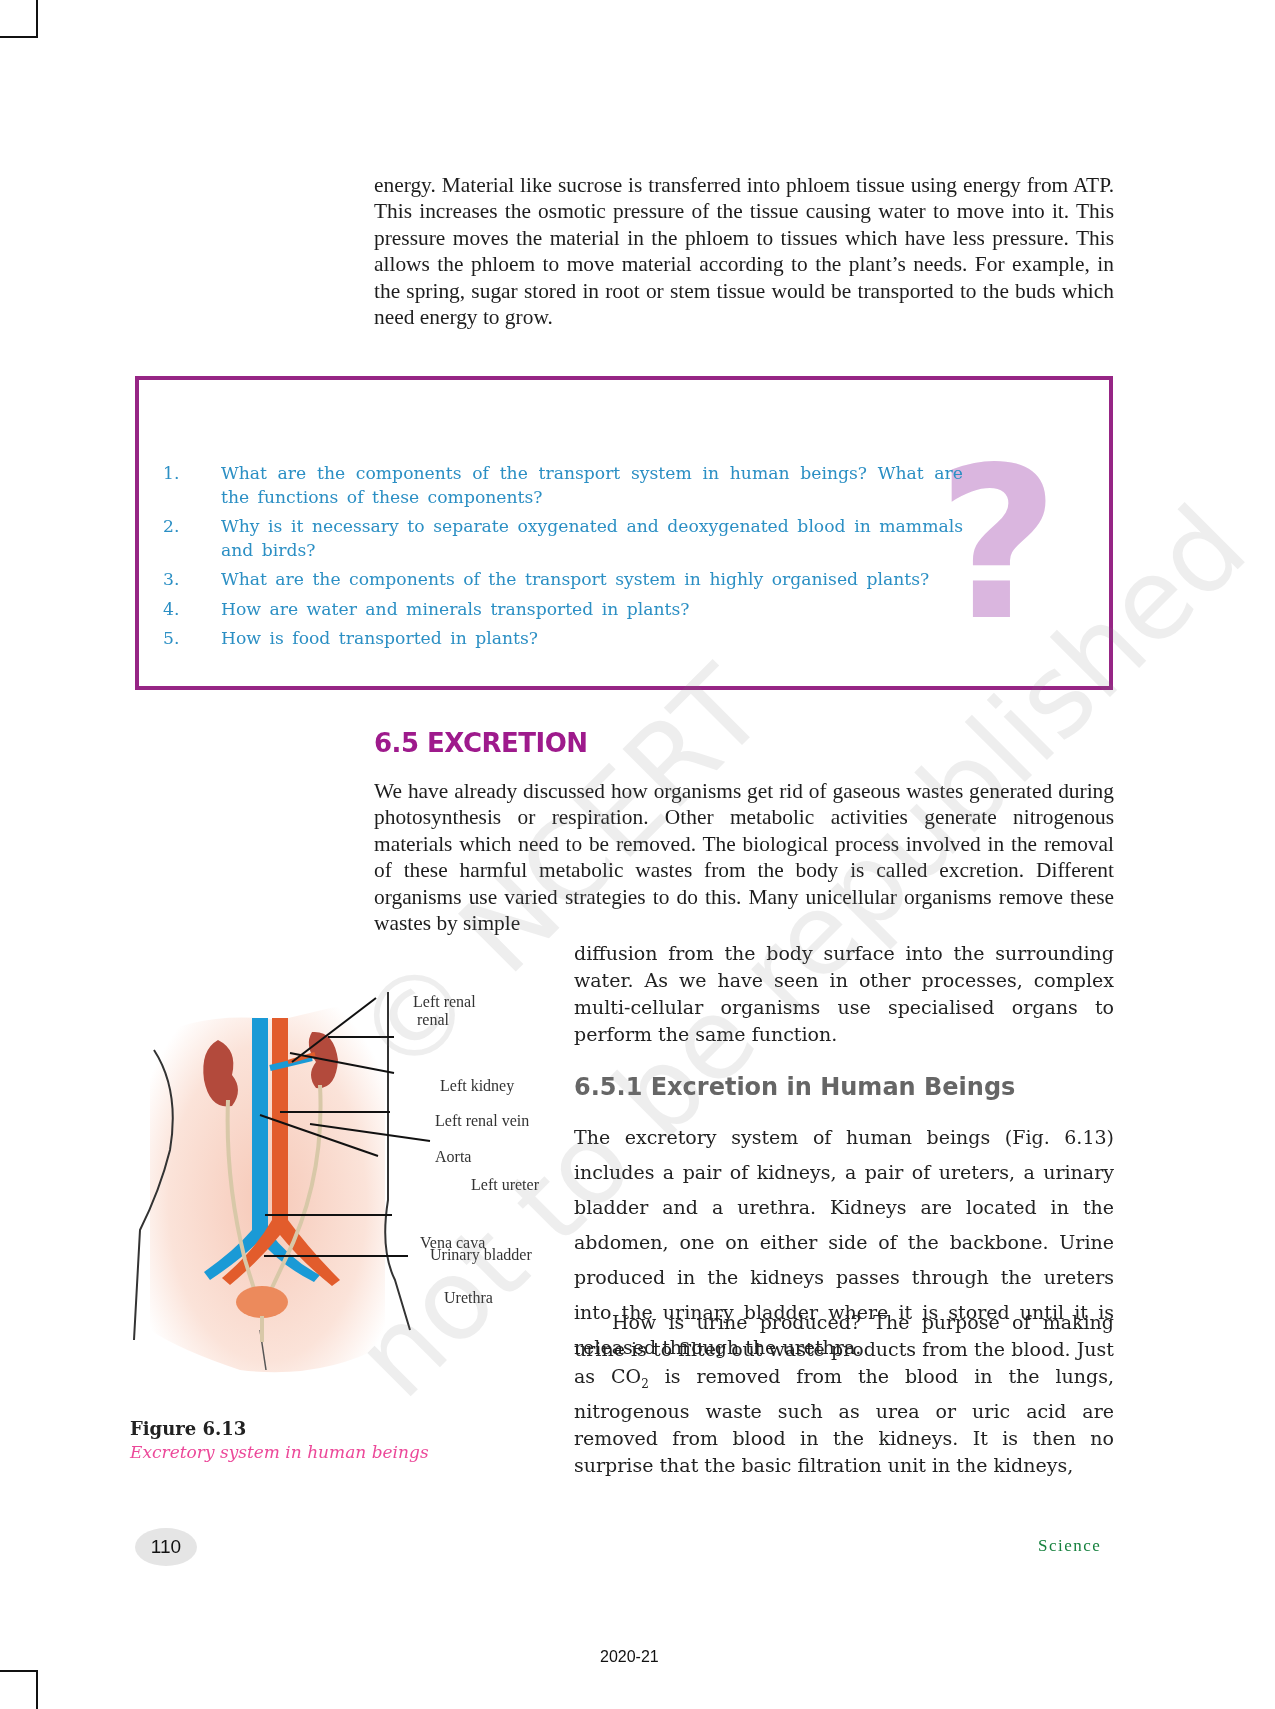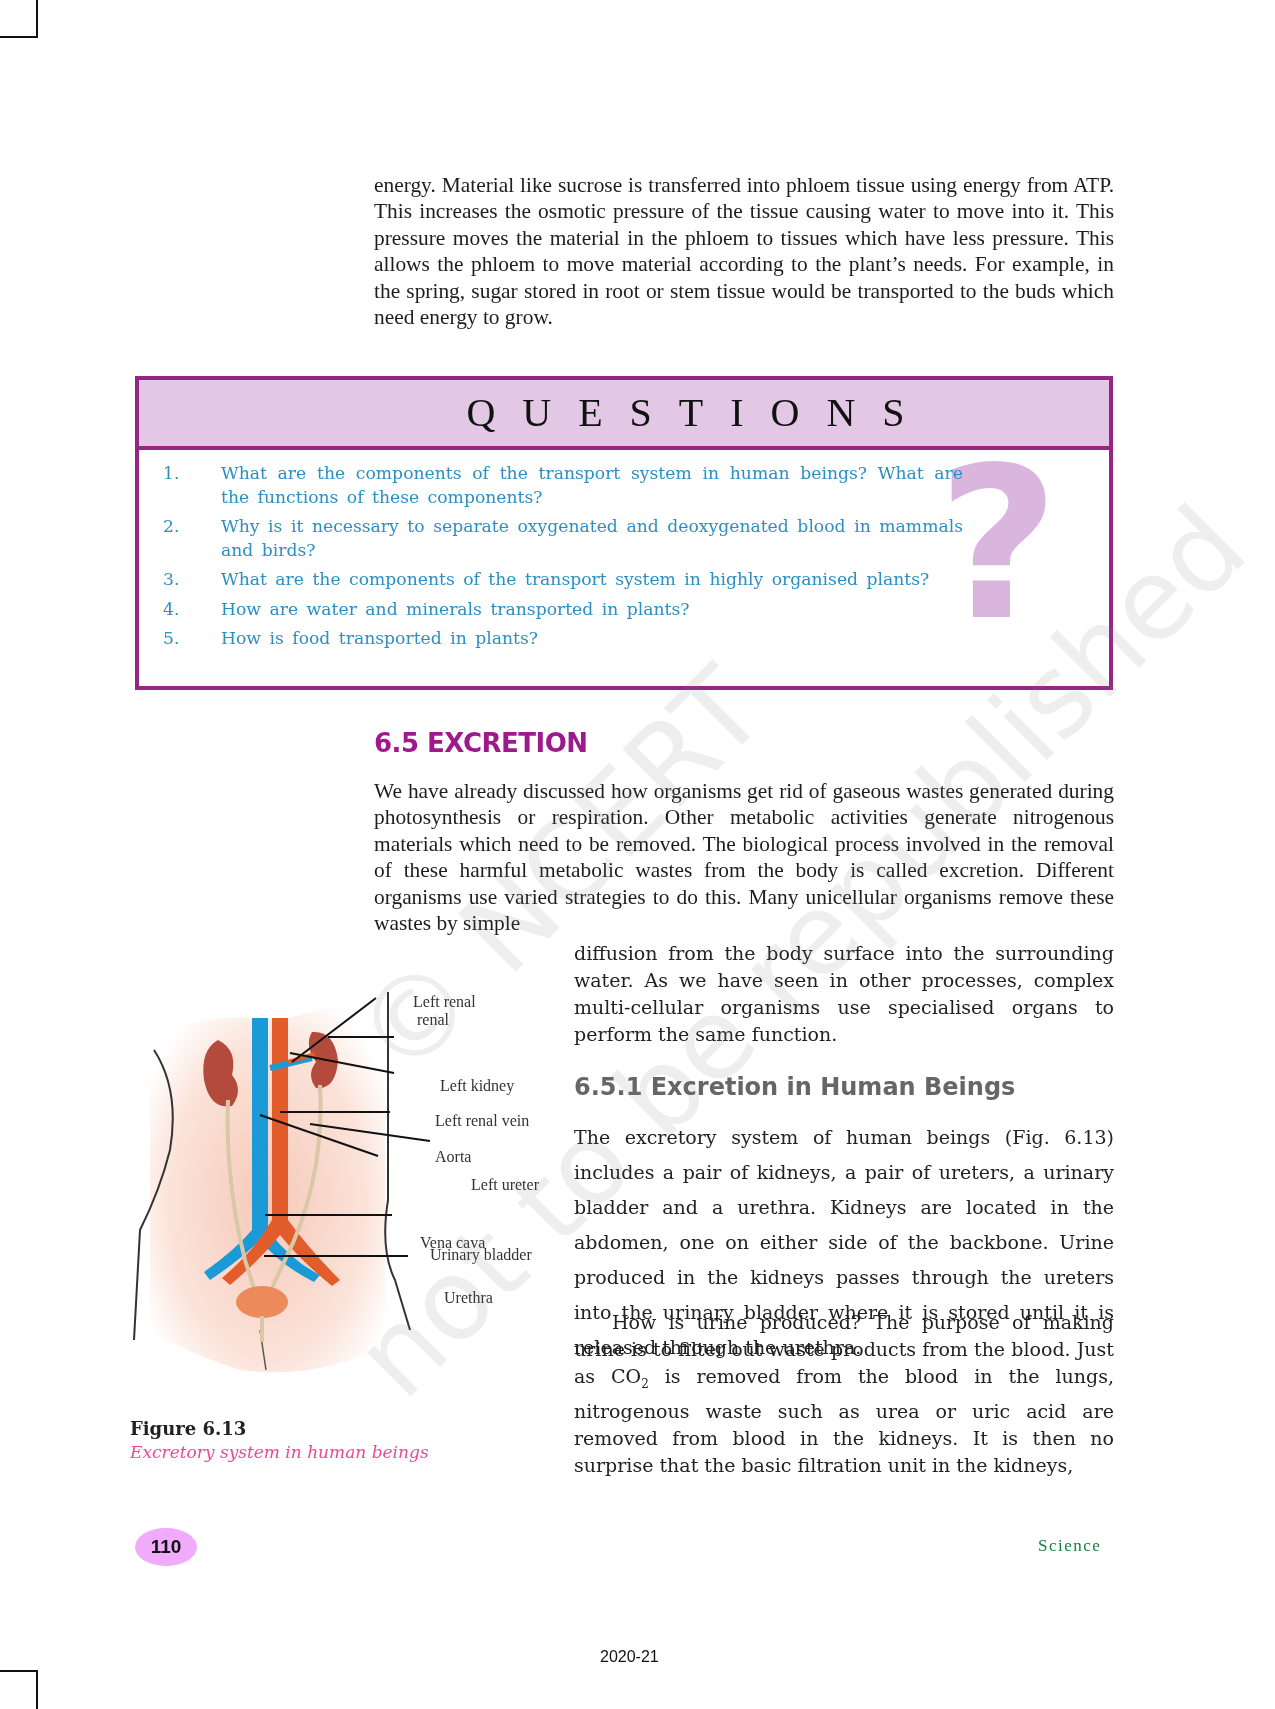--- a/index.html
+++ b/index.html
@@ -26,38 +26,35 @@
   .subsec { position:absolute; left:574px; top:1073px; font-family:"DejaVu Sans", sans-serif; font-weight:bold; font-size:24px; color:#666; }
   .p4 { position:absolute; left:574px; top:1120px; width:540px; font-family:"DejaVu Serif", serif; font-size:19px; line-height:35px; text-align:justify; }
   .p5 { position:absolute; left:574px; top:1309px; width:540px; font-family:"DejaVu Serif", serif; font-size:19px; line-height:27px; text-align:justify; text-indent:38px; }
   sub { font-size:12px; }
 
   .fig { position:absolute; left:120px; top:950px; width:460px; height:470px; }
   .fig-label { position:absolute; font-family:"Liberation Serif", serif; font-size:16px; color:#333; background:transparent; }
   .fig-cap-title { position:absolute; left:130px; top:1418px; font-family:"DejaVu Serif", serif; font-weight:bold; font-size:18px; color:#222; }
   .fig-cap-text { position:absolute; left:130px; top:1442px; font-family:"DejaVu Serif", serif; font-style:italic; font-size:17px; color:#ec4899; }
 
-  .pgnum { position:absolute; left:135px; top:1528px; width:62px; height:38px; border-radius:50%; background:#f0abfc; font-family:"Liberation Sans", sans-serif; font-weight:bold; font-size:19px; text-align:center; line-height:38px; color:#111; }
+  .pgnum { position:absolute; left:135px; top:1528px; width:62px; height:38px; border-radius:50%; background:#e5e5e5; font-family:"Liberation Sans", sans-serif; font-weight:normal; font-size:19px; text-align:center; line-height:38px; color:#111; }
   .book { position:absolute; left:1038px; top:1536px; font-family:"Liberation Serif", serif; font-size:17px; letter-spacing:1.5px; color:#15803d; }
   .year { position:absolute; left:600px; top:1648px; font-family:"Liberation Sans", sans-serif; font-size:16px; color:#111; }
 
   .watermark { position:absolute; font-family:"DejaVu Sans", sans-serif; font-size:112px; color:rgba(120,120,120,0.13); transform:rotate(-45deg); transform-origin:left top; white-space:nowrap; pointer-events:none; }
 </style>
 </head>
 <body>
 
 <div class="crop crop-tl"></div>
 <div class="crop crop-bl"></div>
 
 <div class="body-text p1">energy. Material like sucrose is transferred into phloem tissue using energy from ATP. This increases the osmotic pressure of the tissue causing water to move into it. This pressure moves the material in the phloem to tissues which have less pressure. This allows the phloem to move material according to the plant’s needs. For example, in the spring, sugar stored in root or stem tissue would be transported to the buds which need energy to grow.</div>
 
 <div class="qbox">
-  <div class="qhead">
-    <span>QUESTIONS</span>
-  </div>
   <div class="qmark">?</div>
   <div class="qlist">
     <div class="qitem">
       <span class="qnum">1.</span>
       <span class="qtext">What are the components of the transport system in human beings? What are the functions of these components?</span>
     </div>
     <div class="qitem">
       <span class="qnum">2.</span>
       <span class="qtext">Why is it necessary to separate oxygenated and deoxygenated blood in mammals and birds?</span>
     </div>

